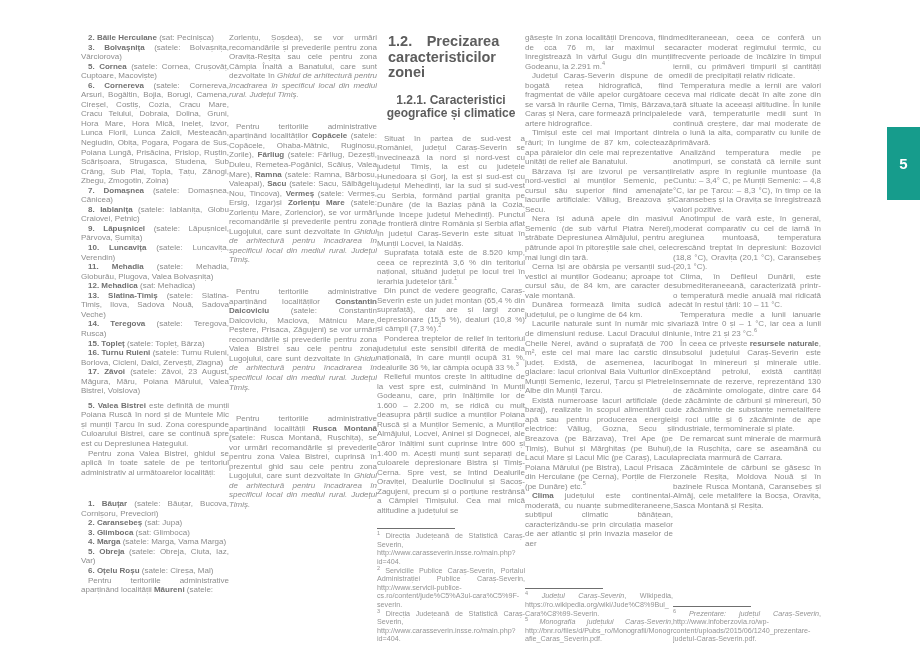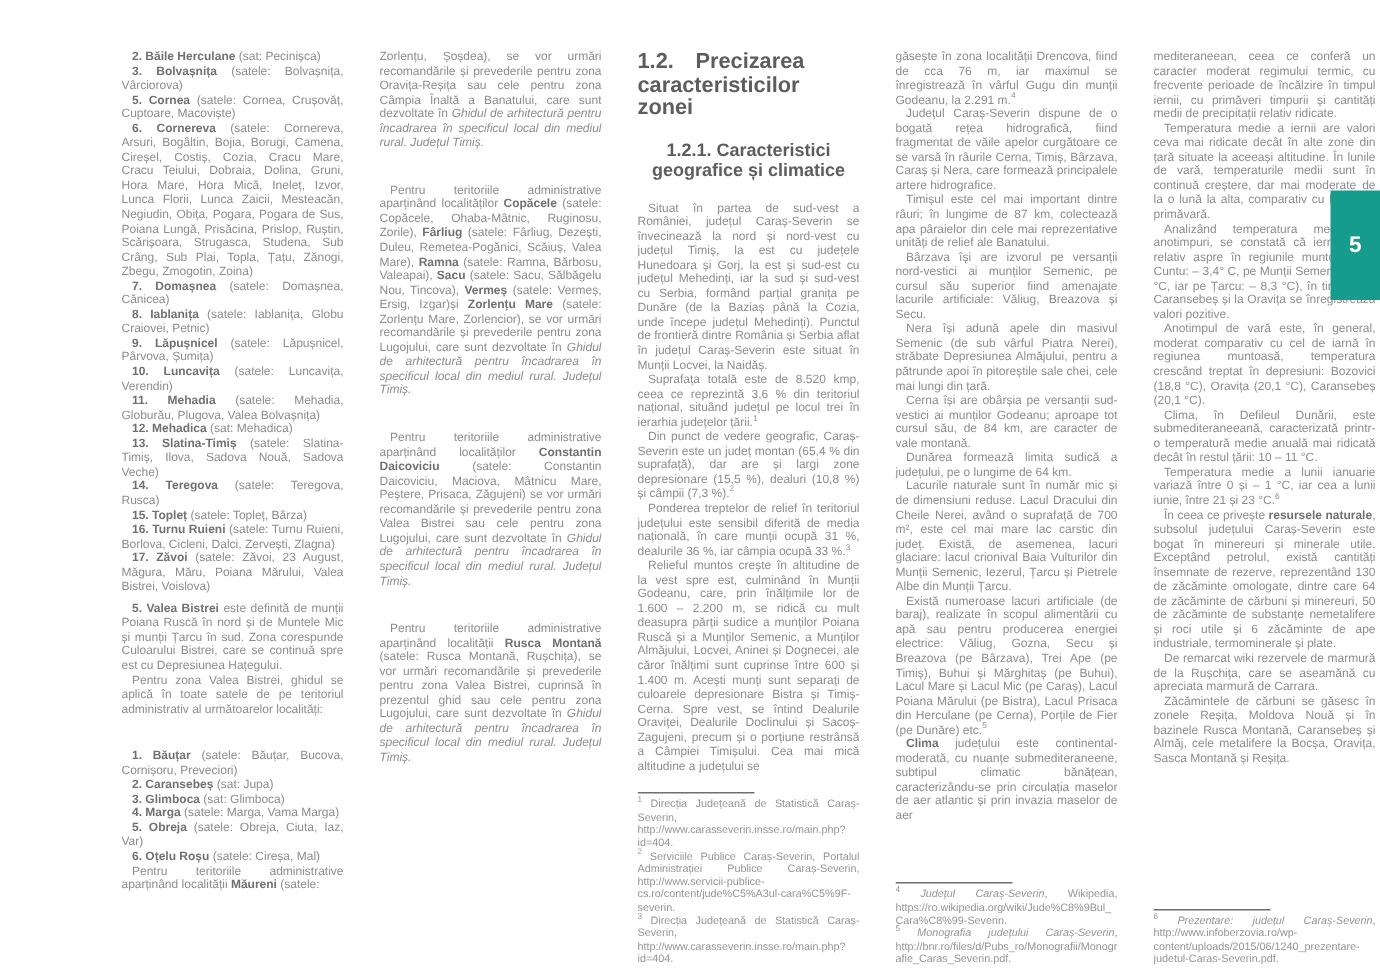--- a/index.html
+++ b/index.html
@@ -1,32 +1,32 @@
 <!DOCTYPE html>
 <html><head>
 <meta charset="utf-8">
 <style>
   *{box-sizing:border-box}
   html,body{margin:0;padding:0}
   body{width:920px;height:650px;background:#fff}
   .page{position:relative;width:920px;height:650px;background:#ffffff;overflow:hidden;
         font-family:"Liberation Sans","DejaVu Sans",sans-serif;
         -webkit-font-smoothing:antialiased}
-  .cols{position:absolute;left:81px;top:33px;height:611px;display:flex;gap:24px}
+  .cols{position:absolute;left:81px;top:33px;height:611px;display:flex;gap:0}
   .col{width:148px;display:flex;flex-direction:column;overflow:hidden}
   .col-body{flex:1 1 auto;min-height:0;overflow:hidden}
   .col-fn{flex:0 0 auto;margin-top:auto;padding-top:4px;background:#fff}
   .para{margin:0;font-size:8px;line-height:9.55px;color:#8d8d8d;text-align:justify;text-indent:7px}
   .para.ni{text-indent:0}
   .para.sp1{margin-top:22px}
   .para.sp2{margin-top:5px}
   .para .b{font-weight:bold;color:#717171}
   .i{font-style:italic}
   .para sup,.fn sup{font-size:5.5px;line-height:0}
-  .h1{margin:1px 0 13px;font-size:14.5px;line-height:15.5px;font-weight:bold;color:#5d5d5d;text-align:left}
+  .h1{margin:1px 11px 13px;font-size:14.5px;line-height:15.5px;font-weight:bold;color:#5d5d5d;text-align:left}
   .h2{margin:0 0 13px;font-size:12px;line-height:13.5px;font-weight:bold;color:#5d5d5d;text-align:center}
   .fn-sep{width:78px;height:0;border-top:1px solid #6f6f6f;margin:0 0 3px}
   .fn{margin:0;font-size:7.2px;line-height:8.6px;color:#959595;text-align:justify;overflow-wrap:anywhere}
   .side-tab{position:absolute;right:0;top:127px;width:33px;height:73px;
             display:flex;align-items:center;justify-content:center;background:#169c8c}
   .tab-num{color:#ffffff;font-size:15px;font-weight:bold}
 </style>
 </head>
 <body>
 
@@ -106,21 +106,21 @@
     </div>
     <div class="col">
       <div class="col-body">
           <p class="para ni"><span>mediteraneean, ceea ce conferă un caracter moderat regimului termic, cu frecvente perioade de încălzire în timpul iernii, cu primăveri timpurii și cantități medii de precipitații relativ ridicate.</span></p>
           <p class="para"><span>Temperatura medie a iernii are valori ceva mai ridicate decât în alte zone din țară situate la aceeași altitudine. În lunile de vară, temperaturile medii sunt în continuă creștere, dar mai moderate de la o lună la alta, comparativ cu lunile de primăvară.</span></p>
           <p class="para"><span>Analizând temperatura medie pe anotimpuri, se constată că iernile sunt relativ aspre în regiunile muntoase (la Cuntu: – 3,4° C, pe Munții Semenic: – 4,8 °C, iar pe Țarcu: – 8,3 °C), în timp ce la Caransebeș și la Oravița se înregistrează valori pozitive.</span></p>
           <p class="para"><span>Anotimpul de vară este, în general, moderat comparativ cu cel de iarnă în regiunea muntoasă, temperatura crescând treptat în depresiuni: Bozovici (18,8 °C), Oravița (20,1 °C), Caransebeș (20,1 °C).</span></p>
           <p class="para"><span>Clima, în Defileul Dunării, este submediteraneeană, caracterizată printr-o temperatură medie anuală mai ridicată decât în restul țării: 10 – 11 °C.</span></p>
           <p class="para"><span>Temperatura medie a lunii ianuarie variază între 0 și – 1 °C, iar cea a lunii iunie, între 21 și 23 °C.</span><sup>6</sup></p>
           <p class="para"><span>În ceea ce privește </span><span class="b">resursele naturale</span><span>, subsolul județului Caraș-Severin este bogat în minereuri și minerale utile. Exceptând petrolul, există cantități însemnate de rezerve, reprezentând 130 de zăcăminte omologate, dintre care 64 de zăcăminte de cărbuni și minereuri, 50 de zăcăminte de substanțe nemetalifere și roci utile și 6 zăcăminte de ape industriale, termominerale și plate.</span></p>
-          <p class="para"><span>De remarcat wiki rezervele de marmură de la Rușchița, care se aseamănă cu apreciata marmură de Carrara.</span></p>
+          <p class="para"><span>De remarcat sunt minerale de marmură de la Rușchița, care se aseamănă cu apreciata marmură de Carrara.</span></p>
           <p class="para"><span>Zăcămintele de cărbuni se găsesc în zonele Reșița, Moldova Nouă și în bazinele Rusca Montană, Caransebeș și Almăj, cele metalifere la Bocșa, Oravița, Sasca Montană și Reșița.</span></p>
         </div>
       <div class="col-fn">
           <div class="fn-sep"></div>
           <p class="fn"><sup>6</sup><span> </span><span class="i">Prezentare: județul Caraș-Severin</span><span>, http://www.infoberzovia.ro/wp-content/uploads/2015/06/1240_prezentare-judetul-Caras-Severin.pdf.</span></p>
         </div>
     </div>
   </div>
 
   <div class="side-tab" style="background: rgb(22, 156, 140);">

